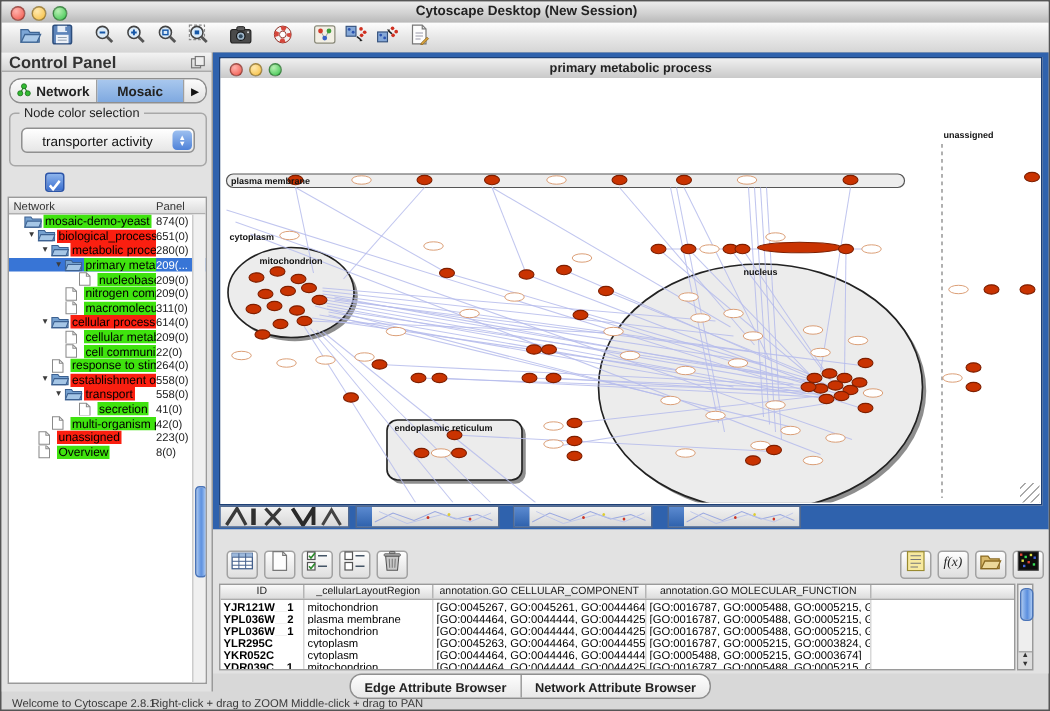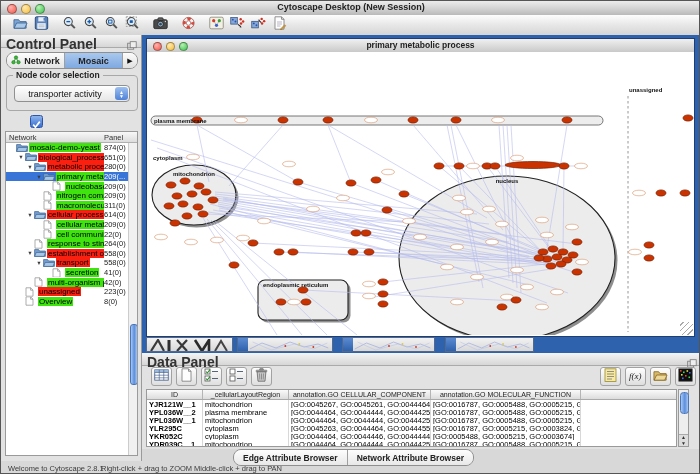--- a/index.html
+++ b/index.html
@@ -23,30 +23,30 @@
   .tb-btn svg{width:15px;height:14px;}
   .search-wrap{display:flex;align-items:center;gap:3px;margin-left:14px;}
   .search-lbl{font-size:9px;color:#222;}
   .search-input{width:118px;height:12px;border:1px solid #9a9a9a;background:#fff;font-size:9px;padding:0 2px;
      border-radius:2px 0 0 2px;}
   .search-arrow{width:13px;height:14px;background:linear-gradient(#fafafa,#d8d8d8);border:1px solid #9a9a9a;border-left:none;
      font-size:6px;color:#444;display:flex;align-items:center;justify-content:center;border-radius:0 2px 2px 0;}
   
   .cpanel{position:absolute;left:0;top:34px;width:141px;height:426px;background:#e2e2e2;border-right:1px solid #9a9a9a;box-sizing:border-box;}
   .panel-hdr{position:relative;height:13px;background:linear-gradient(#f4f4f4,#d6d6d6);border-bottom:1px solid #aaa;
-     font-size:14px;font-weight:bold;color:#333;padding:1px 0 0 5px;box-sizing:border-box;}
+     font-size:11px;font-weight:bold;color:#333;padding:1px 0 0 5px;box-sizing:border-box;}
   .float-ic{position:absolute;right:4px;top:2px;}
   .cp-tabs{position:absolute;left:5px;top:17px;width:130px;height:15px;display:flex;border:1px solid #8f8f8f;border-radius:8px;
      overflow:hidden;background:#f6f6f6;}
   .cp-tab{flex:1;display:flex;align-items:center;justify-content:center;gap:3px;font-size:9px;font-weight:bold;color:#222;
      border-right:1px solid #9f9f9f;background:linear-gradient(#fcfcfc,#e4e4e4);}
   .cp-tab.sel{background:linear-gradient(#a9c8ee,#7fa9e0);}
   .cp-tab-arrow{width:14px;display:flex;align-items:center;justify-content:center;font-size:7px;color:#111;background:linear-gradient(#fcfcfc,#e0e0e0);}
   .groupbox{position:absolute;left:5px;top:40px;width:130px;height:34px;border:1px solid #a8a8a8;border-radius:4px;}
-  .groupbox .gb-label{position:absolute;left:6px;top:-6px;background:#e2e2e2;padding:0 3px;font-size:8.5px;font-weight:bold;color:#222;}
+  .groupbox .gb-label{position:absolute;left:6px;top:-6px;background:#e2e2e2;padding:0 3px;font-size:8.5px;font-weight:normal;color:#222;}
   .combo{position:absolute;left:7px;top:9px;width:114px;height:15px;border:1px solid #909090;border-radius:4px;background:linear-gradient(#ffffff,#e6e6e6);
      display:flex;align-items:center;}
   .combo .val{flex:1;font-size:9px;color:#111;text-align:center;}
   .combo-btn{width:13px;height:13px;margin-right:1px;border-radius:3px;background:linear-gradient(#9dc0f0,#4f82d8);display:flex;flex-direction:column;
      align-items:center;justify-content:center;color:#fff;font-size:5px;line-height:4px;}
   .cb-row{position:absolute;left:9px;top:80px;display:flex;align-items:center;gap:4px;flex-direction:column;}
   .cbox{width:11px;height:11px;border-radius:2.5px;background:linear-gradient(#8db4ec,#3a6fd0);border:1px solid #2c55a8;}
   .cb-lbl{font-size:9px;color:#111;}
   .treebox{position:absolute;left:4px;top:96px;width:133px;bottom:5px;background:#fff;border:1px solid #9a9a9a;box-sizing:border-box;overflow:hidden;}
   .tree-hdr{height:11px;display:flex;background:linear-gradient(#f8f8f8,#dcdcdc);border-bottom:1px solid #b0b0b0;
@@ -724,27 +724,20 @@
               <polyline points="5,3 25,11 50,5 70,10 85,4" fill="none" stroke="#b8c2ea" stroke-width="0.6"></polyline>
               <circle cx="40" cy="7" r="1" fill="#cc3322"></circle>
               <circle cx="55" cy="5" r="1" fill="#ddcc33"></circle>
               <circle cx="70" cy="8" r="1" fill="#cc3322"></circle>
             </svg></div>
         </div>
       </div>
   </div>
 
   <div class="dpanel">
-    <div class="panel-hdr">
-      <span>Data Panel</span>
-      <span class="float-ic" id="dp-float"><svg viewBox="0 0 10 9" width="10" height="9">
-            <rect x="0.7" y="2.2" width="6" height="6" fill="none" stroke="#777" stroke-width="0.8"></rect>
-            <rect x="3.2" y="0.7" width="6" height="6" fill="#eee" stroke="#777" stroke-width="0.8"></rect>
-          </svg></span>
-    </div>
     <div class="dp-toolbar">
       <span id="dp-left" style="display:flex;">
           <div class="dp-btn">
             <span><svg viewBox="0 0 16 14">
                 <rect x="0.8" y="1.5" width="14.4" height="11" fill="#fff" stroke="#44608c" stroke-width="0.9"></rect>
                 <rect x="0.8" y="1.5" width="14.4" height="2.8" fill="#9db9dc"></rect>
                 <path d="M0.8 4.3h14.4M0.8 7.2h14.4M0.8 10h14.4M5.6 1.5v11M10.4 1.5v11" stroke="#44608c" stroke-width="0.7"></path>
               </svg></span>
           </div>
           <div class="dp-btn">

